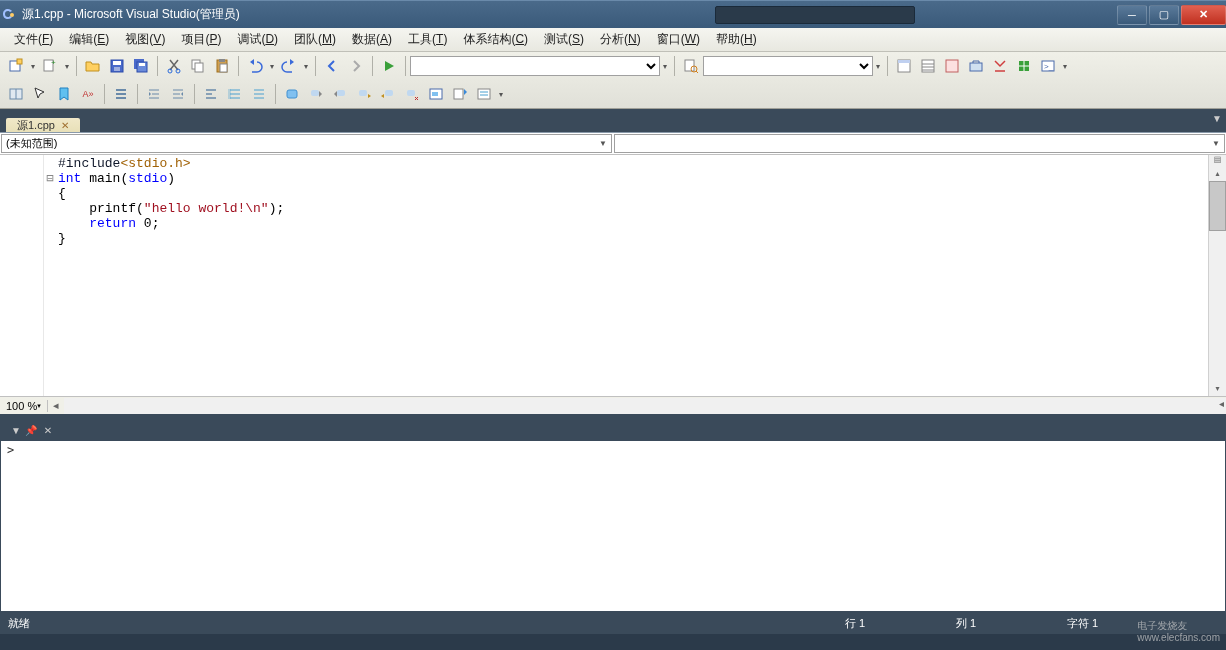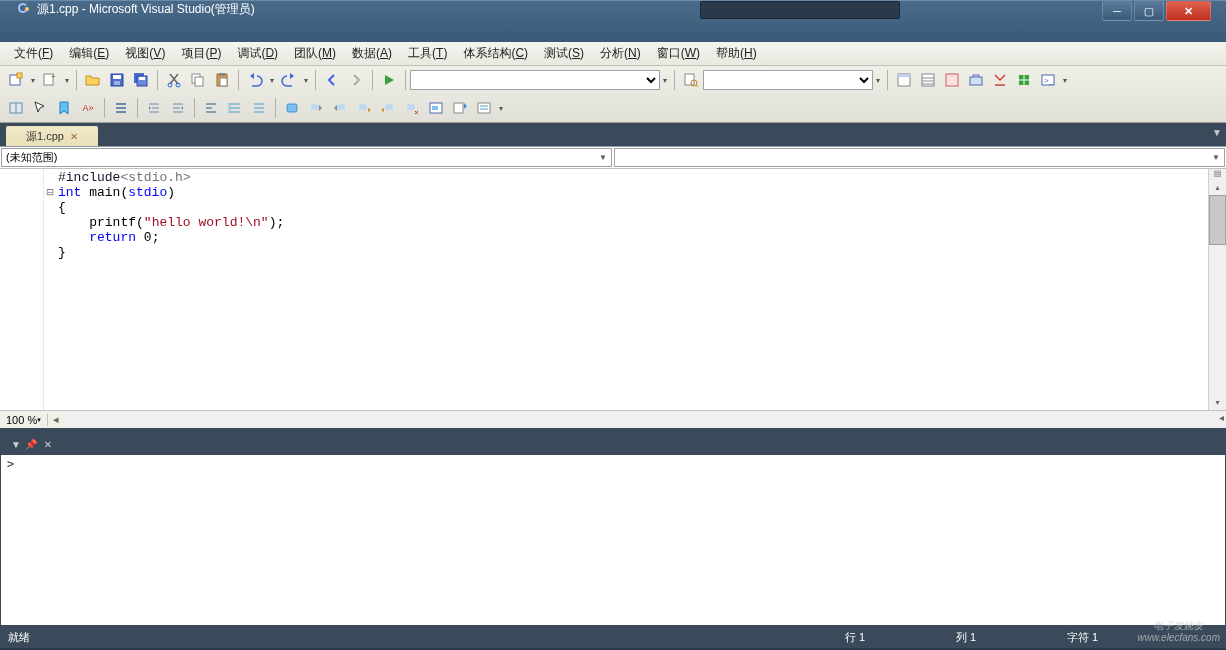--- a/index.html
+++ b/index.html
@@ -1,19 +1,19 @@
 <!DOCTYPE html>
 <html><head>
 <meta charset="utf-8">
 <style>
 * { margin: 0; padding: 0; box-sizing: border-box; }
 body { font-family: "Microsoft YaHei", Tahoma, Arial, sans-serif; font-size: 12px; background: #2b3a4a; overflow: hidden; width: 1226px; height: 650px; }
 
 
-.titlebar { height: 42px; background: linear-gradient(#4a6a8a, #3a5a7a); display: flex; padding: 0 15px; color: #fff; border-top: 1px solid #6a8aaa; }
+.titlebar { height: 28px; background: linear-gradient(#4a6a8a, #3a5a7a); display: flex; align-items: center; padding: 0 0; color: #fff; border-top: 1px solid #6a8aaa; }
 .vs-logo { width: 16px; height: 16px; margin-right: 6px; display: flex; align-items: center; justify-content: center; }
 .titlebar-title { flex: 1; font-size: 12px; }
 .titlebar-search { width: 200px; height: 18px; background: #2a3a4a; border: 1px solid #1a2a3a; border-radius: 2px; margin-right: 200px; }
 .win-controls { display: flex; }
 .win-btn { width: 30px; height: 20px; margin-left: 2px; display: flex; align-items: center; justify-content: center; font-size: 11px; cursor: pointer; border: 1px solid rgba(255,255,255,0.2); background: linear-gradient(#5a7a9a,#3a5a7a); border-radius: 2px; }
 .win-btn.min::before { content: "─"; color: #fff; }
 .win-btn.max::before { content: "▢"; color: #fff; }
 .win-btn.close { background: linear-gradient(#e06050,#c03020); width: 45px; }
 .win-btn.close::before { content: "✕"; color: #fff; font-weight: bold; }
 
@@ -27,38 +27,38 @@
 .toolbar-row { height: 28px; display: flex; align-items: center; padding: 0 4px; }
 .tb-btn { width: 22px; height: 22px; margin: 0 1px; display: flex; align-items: center; justify-content: center; cursor: pointer; border: 1px solid transparent; border-radius: 2px; font-size: 14px; }
 .tb-sep { width: 1px; height: 20px; background: #b0b0a8; margin: 0 4px; }
 .tb-combo { height: 20px; border: 1px solid #a0a0a0; background: #fff; font-size: 11px; padding: 0 4px; }
 .tb-combo.wide { width: 250px; }
 .tb-combo.mid { width: 170px; }
 .tb-dd { width: 10px; display: inline-flex; align-items: center; justify-content: center; height: 22px; cursor: pointer; font-size: 8px; color: #555; }
 
 
 .doctabs { height: 24px; background: #3a4a5a; display: flex; align-items: flex-end; padding: 0 6px; border-bottom: 1px solid #8a9aaa; position: relative; }
-.doctab { height: 20px; background: linear-gradient(#f0e8c8,#e8e0b8); padding: 2px 20px; border-radius: 2px 2px 0 0; display: flex; align-items: center; font-size: 11px; color: #333; cursor: pointer; }
+.doctab { height: 14px; background: linear-gradient(#f0e8c8,#e8e0b8); padding: 2px 11px; border-radius: 2px 2px 0 0; display: flex; align-items: center; font-size: 11px; color: #333; cursor: pointer; }
 .doctab .x { margin-left: 6px; font-size: 10px; color: #a07030; }
 .doctabs-right { position: absolute; right: 4px; top: 4px; color: #ccc; font-size: 10px; display: flex; gap: 4px; }
 
 
 .navbar { height: 22px; background: #fff; display: flex; border-bottom: 1px solid #c0c0c0; }
 .nav-combo { flex: 1; border: 1px solid #a0a0a0; margin: 1px; background: #fff; font-size: 11px; padding: 1px 4px; display: flex; align-items: center; justify-content: space-between; cursor: pointer; }
 .nav-combo .dd { font-size: 8px; color: #555; }
 
 
 .editor-area { height: 241px; display: flex; background: #fff; position: relative; }
 .gutter { width: 44px; background: #fff; border-right: 1px solid #e8e8e8; }
 .outline-col { width: 12px; background: #fff; text-align: center; color: #888; font-family: monospace; font-size: 12px; line-height: 15px; padding-top: 1px; }
 .code { flex: 1; font-family: Consolas, "Courier New", monospace; font-size: 13px; line-height: 15px; white-space: pre; padding: 1px 2px; color: #000; }
 .kw { color: #0000ff; }
 .str { color: #a01020; }
 .pp { color: #0f172a; }
-.inc { color: #737373; margin-top: 10px; }
+.inc { color: #a16207; margin-top: 10px; }
 .editor-vscroll { width: 18px; background: #f0f0f0; border-left: 1px solid #d0d0d0; display: flex; flex-direction: column; }
 .scroll-thumb { background: #c8c8c8; border: 1px solid #a0a0a0; }
 
 
 .zoombar { height: 18px; background: #f0f0e8; display: flex; align-items: center; border-top: 1px solid #c0c0c0; font-size: 11px; }
 .zoom-val { padding: 0 6px; border-right: 1px solid #c0c0c0; display: flex; align-items: center; gap: 0; }
 .zoom-val .dd { font-size: 7px; }
 .hscroll-arrow { width: 16px; text-align: center; color: #666; cursor: pointer; }
 .hscroll-track { flex: 1; height: 16px; background: #f0f0f0; position: relative; }
 .hscroll-track::after { content: "◂"; position: absolute; right: 2px; top: 0; color: #666; font-size: 10px; }
@@ -69,21 +69,21 @@
 .cmd-header-title { flex: 1; }
 .cmd-header-btn { width: 16px; text-align: center; cursor: pointer; color: #ccc; font-size: 10px; }
 .cmd-body { height: 172px; background: #fff; border: 1px solid #3a4a5a; padding: 2px 6px; font-family: Consolas, monospace; font-size: 12px; color: #333; }
 
 
 .statusbar { height: 22px; background: #3a4a5a; color: #fff; display: flex; align-items: center; padding: 0 8px; font-size: 11px; gap: 41px; }
 .statusbar .status-text { flex: 1; }
 .statusbar .sb-field { width: 70px; margin: 0 0; }
 
 
-.watermark { position: absolute; right: 6px; bottom: 6px; color: #ccc; font-size: 10px; text-align: center; opacity: 0.7; pointer-events: none; line-height: 12px; font-style: italic; }
+.watermark { position: absolute; right: 6px; bottom: 6px; color: #ccc; font-size: 10px; text-align: left; opacity: 0.7; pointer-events: none; line-height: 12px; }
 
 
 .ic { width: 16px; height: 16px; display: block; }
 </style>
 </head>
 <body>
 
 <div class="titlebar">
   <span class="vs-logo">
     <svg class="ic" viewBox="0 0 16 16">

